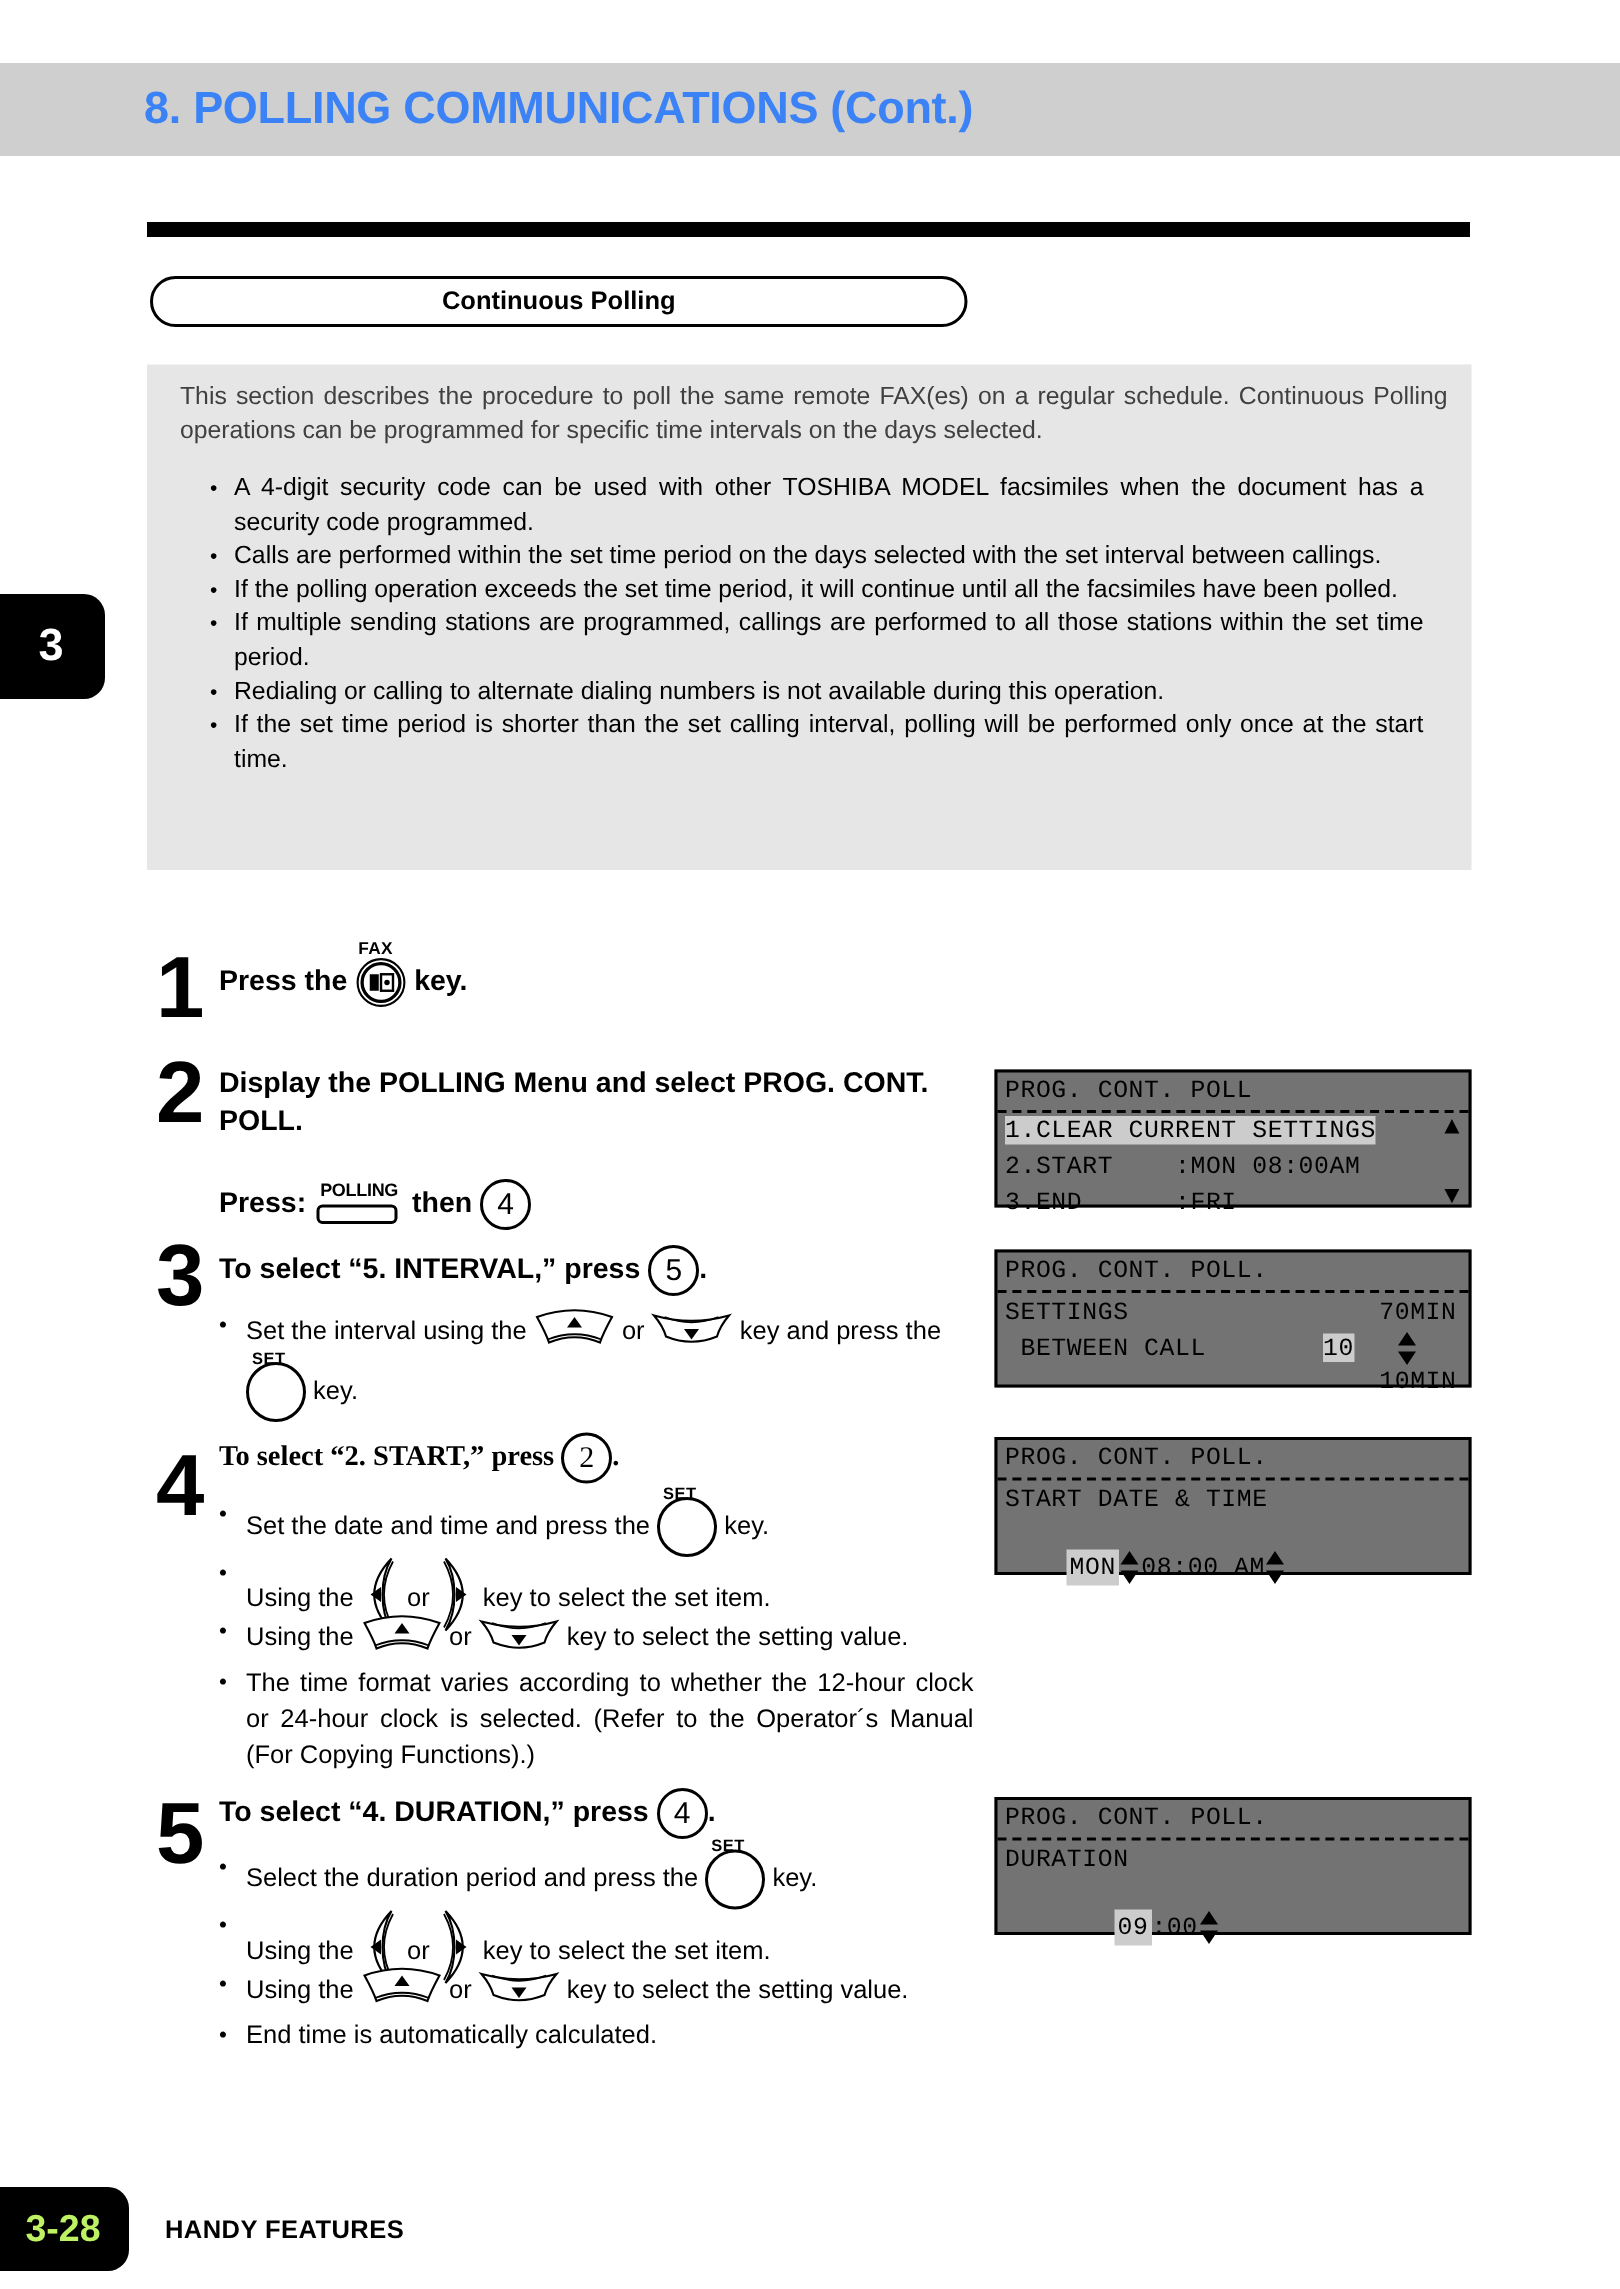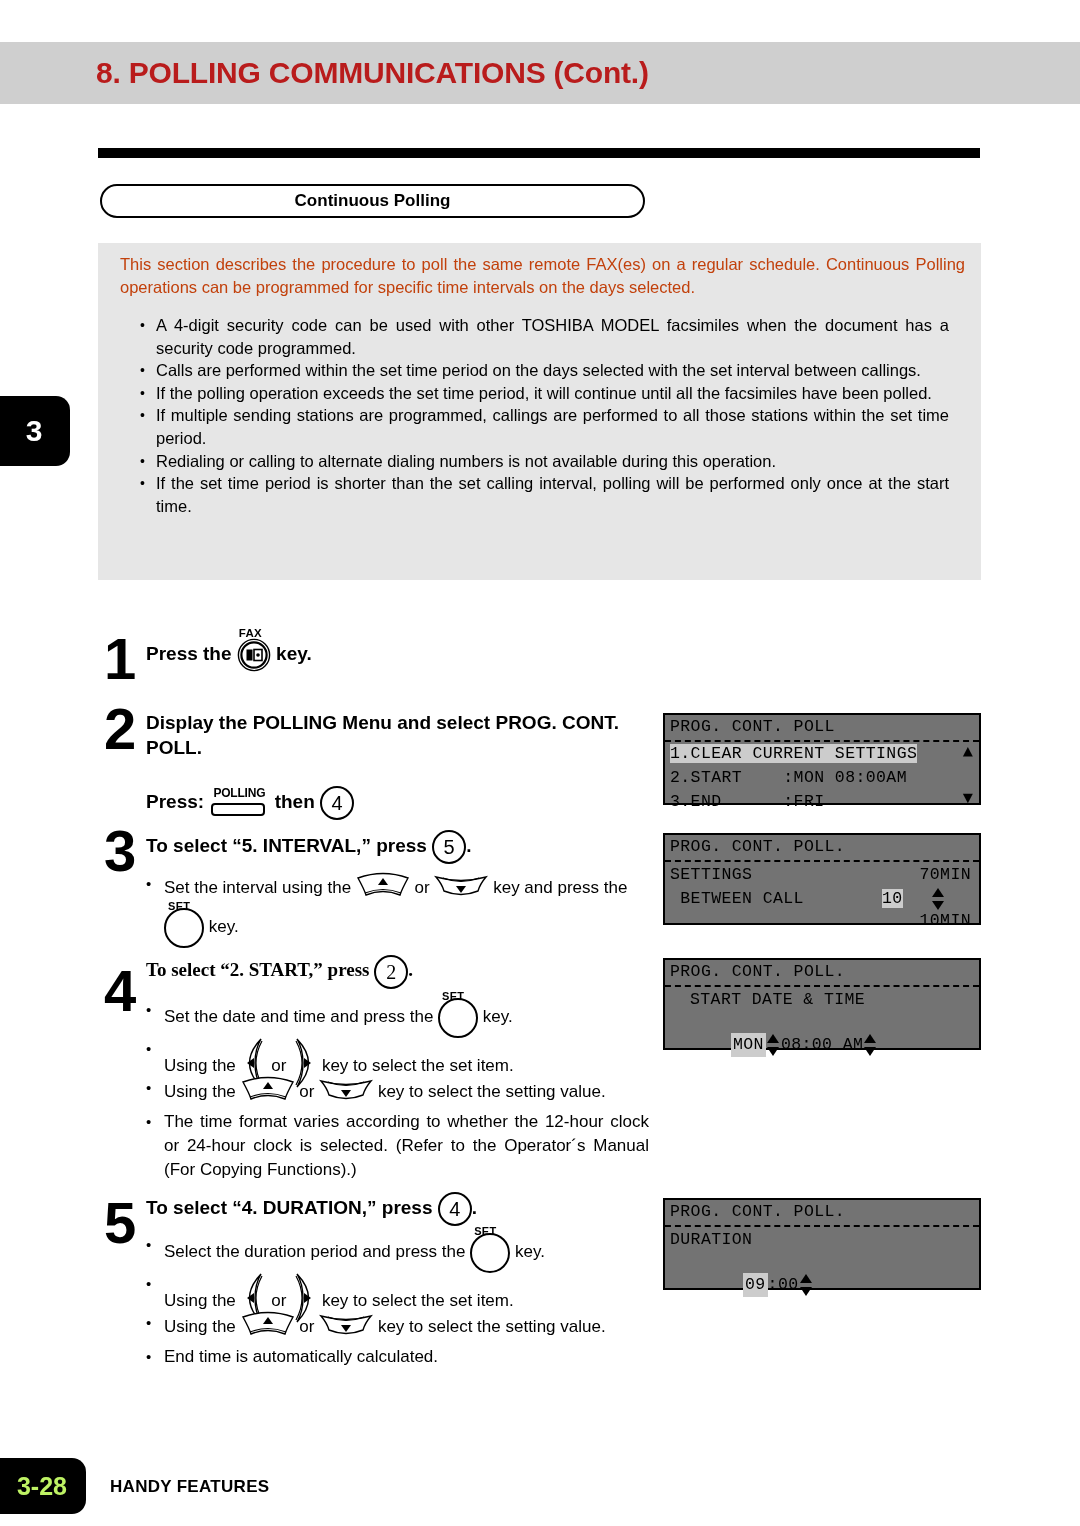--- a/index.html
+++ b/index.html
@@ -12,21 +12,21 @@
     -webkit-font-smoothing:antialiased;
   }
 
   
   .header-band{
     position:absolute;left:0;top:42px;width:1080px;height:62px;
     background:#cfcfcf;
   }
   .header-title{
     position:absolute;left:96px;top:56px;
-    font-size:30px;font-weight:bold;color:#b91c1c;
+    font-size:30px;font-weight:bold;color:#3b82f6;
     letter-spacing:-0.2px;
     white-space:nowrap;
   }
 
   
   .thick-rule{
     position:absolute;left:98px;top:148px;width:882px;height:10px;
     background:#000;
   }
   .pill{
@@ -39,21 +39,21 @@
 
   
   .info-box{
     position:absolute;left:98px;top:243px;width:883px;height:337px;
     background:#e6e6e6;
   }
   .info-inner{
     position:absolute;left:22px;top:10px;width:845px;
   }
   .info-para{
-    font-size:16.5px;line-height:22.5px;color:#c2410c;
+    font-size:16.5px;line-height:22.5px;color:#404040;
     text-align:justify;margin:0 0 1px 0;
     text-justify:inter-word;
   }
   ul.info-list{list-style:none;margin:16px;padding:0;}
   ul.info-list li{
     position:relative;padding-left:20px;
     font-size:16.5px;line-height:22.6px;color:#000;
     text-align:justify;
     margin:0;
   }
@@ -378,21 +378,21 @@
     <div class="lcd-row" style="position:absolute;left:212px;top:25px;"><span class="hl">10</span></div>
     <div style="position:absolute;right:34px;top:26px;">
       <span class="updown"><span class="up"></span><span class="dn"></span></span>
     </div>
     <div class="lcd-row" style="position:absolute;right:8px;top:47px;">10MIN</div>
   </div>
 </div>
 
 <div class="lcd" style="left:663px;top:958px;width:318px;height:92px;">
   <div class="lcd-row lcd-title">PROG. CONT. POLL.</div>
-  <div style="position:relative;height:70px;margin-left:20px;">
+  <div style="position:relative;height:70px;">
     <div class="lcd-row" style="position:absolute;left:0;top:1px;">START DATE &amp; TIME</div>
     <div style="position:absolute;left:46px;top:46px;display:flex;align-items:center;">
       <span class="lcd-row hl" style="padding:0 2px;">MON</span>
       <span class="updown" style="margin:0 1px;">
           <span class="up"></span>
           <span class="dn"></span>
         </span>
       <span class="lcd-row" style="padding:0;">08:00 AM</span>
       <span class="updown" style="margin:0 1px;">
           <span class="up"></span>

